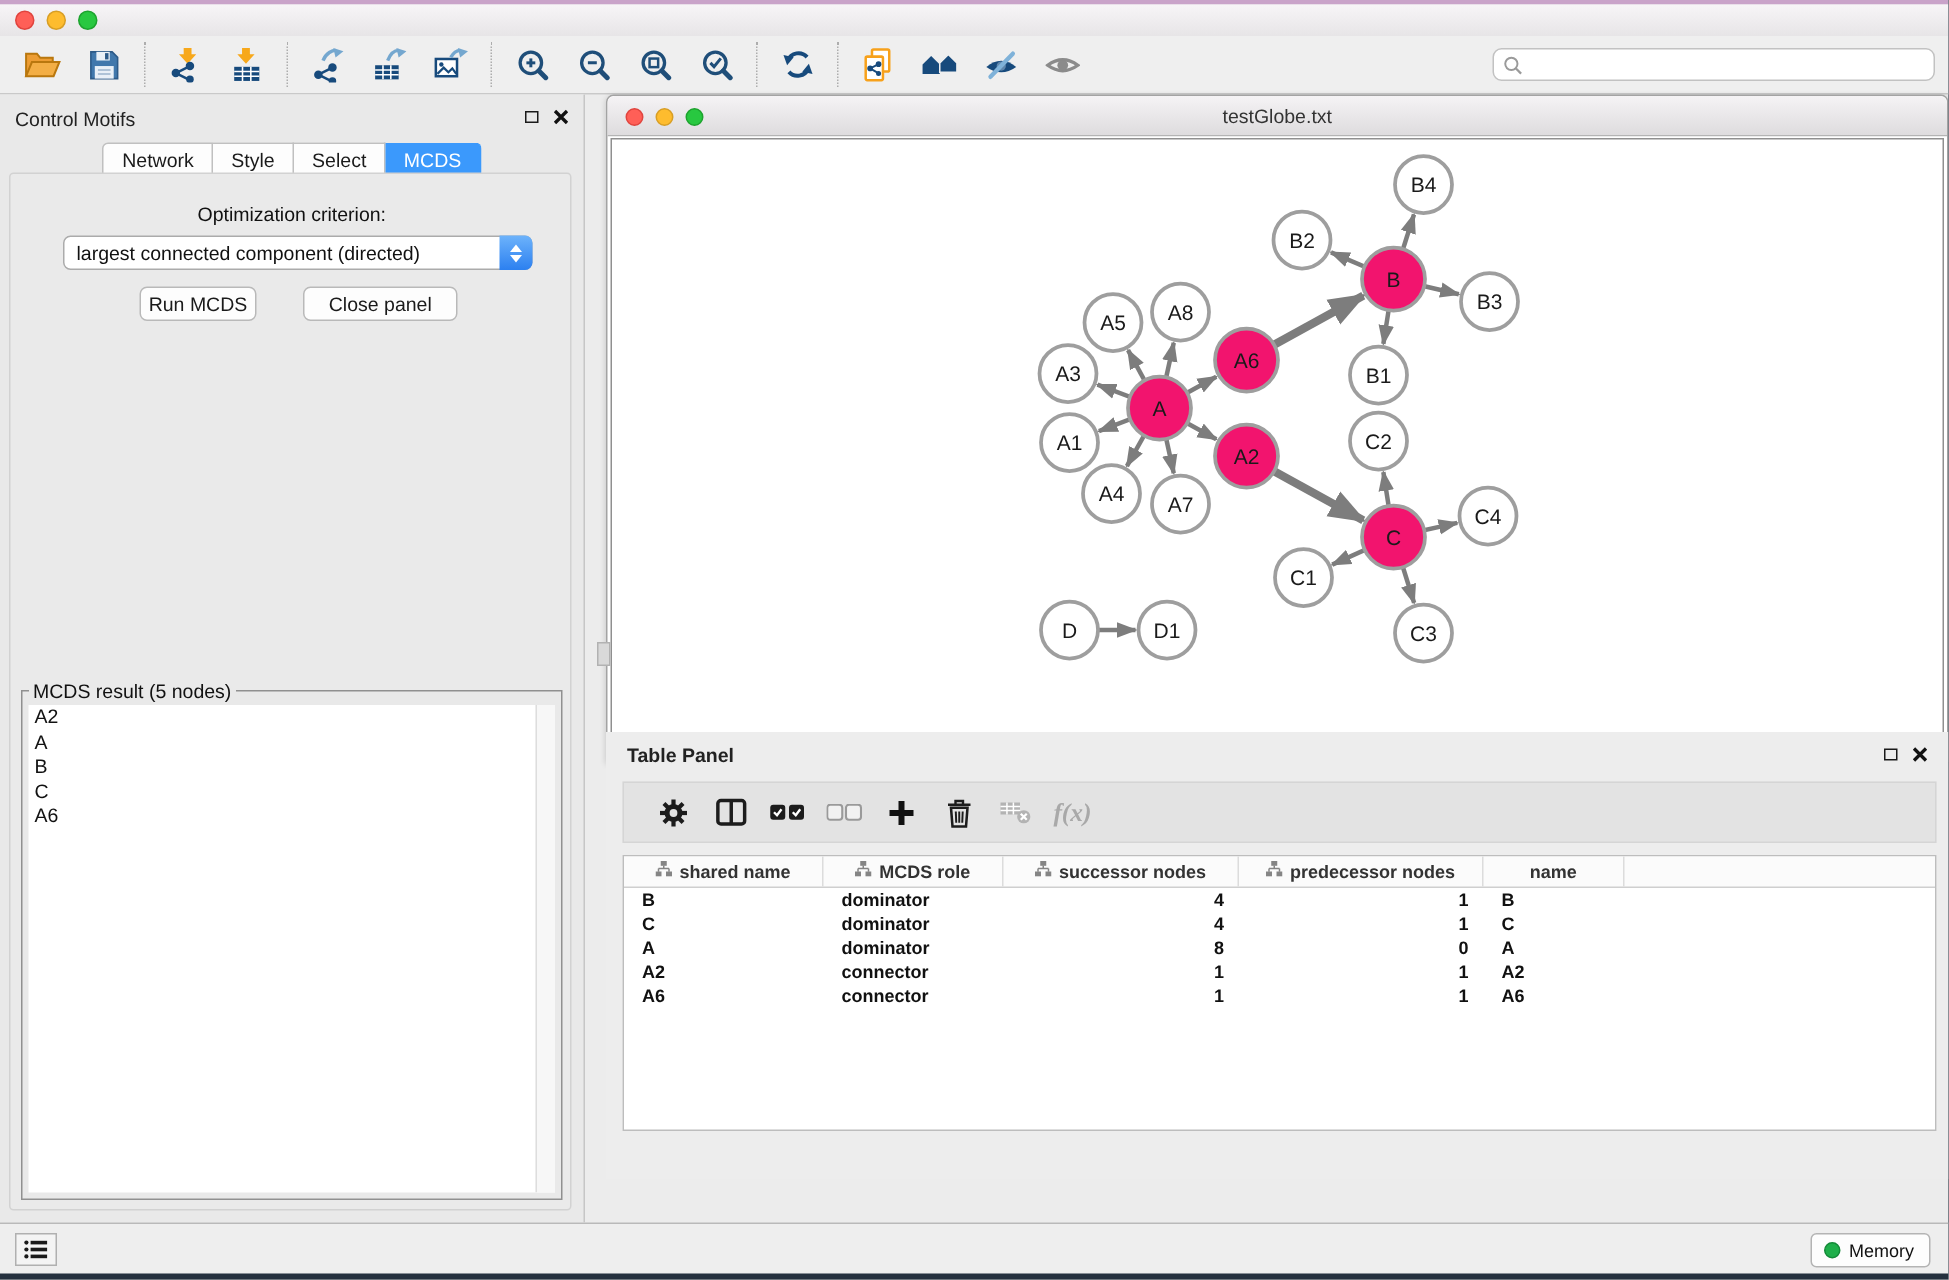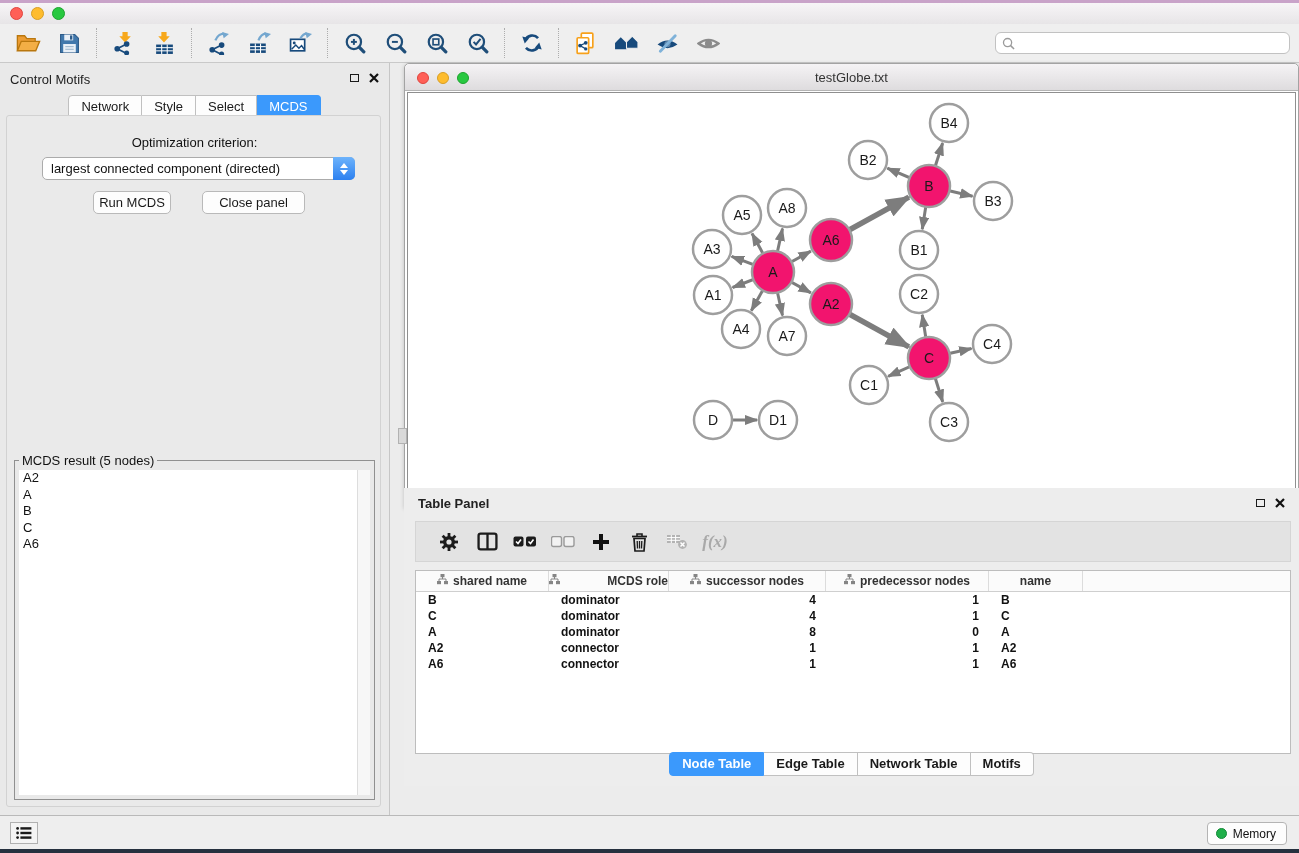--- a/index.html
+++ b/index.html
@@ -498,21 +498,21 @@
       <div class="thead" id="tbl-head">
           <div class="th" style="width: 133px;">
             <span><svg width="11" height="11" viewBox="0 0 11 11">
                 <rect x="3.5" y="0" width="4" height="3.2" fill="#858585"></rect>
                 <path d="M5.5 3 v2 M2 5 h7 M2 5 v2.2 M9 5 v2.2" stroke="#858585" fill="none"></path>
                 <rect x="0" y="7" width="4" height="3.2" fill="#858585"></rect>
                 <rect x="7" y="7" width="4" height="3.2" fill="#858585"></rect>
               </svg></span>
             <span>shared name</span>
           </div>
-          <div class="th" style="width: 120px; justify-content: space-between;">
+          <div class="th" style="width: 120px;">
             <span><svg width="11" height="11" viewBox="0 0 11 11">
                 <rect x="3.5" y="0" width="4" height="3.2" fill="#858585"></rect>
                 <path d="M5.5 3 v2 M2 5 h7 M2 5 v2.2 M9 5 v2.2" stroke="#858585" fill="none"></path>
                 <rect x="0" y="7" width="4" height="3.2" fill="#858585"></rect>
                 <rect x="7" y="7" width="4" height="3.2" fill="#858585"></rect>
               </svg></span>
             <span>MCDS role</span>
           </div>
           <div class="th" style="width: 157px;">
             <span><svg width="11" height="11" viewBox="0 0 11 11">
@@ -568,26 +568,20 @@
           </div>
           <div class="trow">
             <div class="td" style="width: 133px; text-align: left; padding: 0px 0px 0px 12px;">A6</div>
             <div class="td" style="width: 120px; text-align: left; padding: 0px 0px 0px 12px;">connector</div>
             <div class="td" style="width: 157px; text-align: right; padding: 0px 10px 0px 0px;">1</div>
             <div class="td" style="width: 163px; text-align: right; padding: 0px 10px 0px 0px;">1</div>
             <div class="td" style="width: 94px; text-align: left; padding: 0px 0px 0px 12px;">A6</div>
           </div>
         </div>
     </div>
-    <div class="tabs tp-tabs" id="tp-tabs" style="position:absolute;left:0;right:0;">
-        <span class="tab active">Node Table</span>
-        <span class="tab">Edge Table</span>
-        <span class="tab">Network Table</span>
-        <span class="tab">Motifs</span>
-      </div>
   </div>
 
   <div class="statusbar">
     <span class="list-btn">
         <svg width="16" height="14" viewBox="0 0 16 14">
           <g fill="#1a1a1a">
             <circle cx="1.6" cy="2.4" r="1.4"></circle>
             <rect x="4.4" y="1.2" width="11" height="2.4"></rect>
             <circle cx="1.6" cy="7" r="1.4"></circle>
             <rect x="4.4" y="5.8" width="11" height="2.4"></rect>

